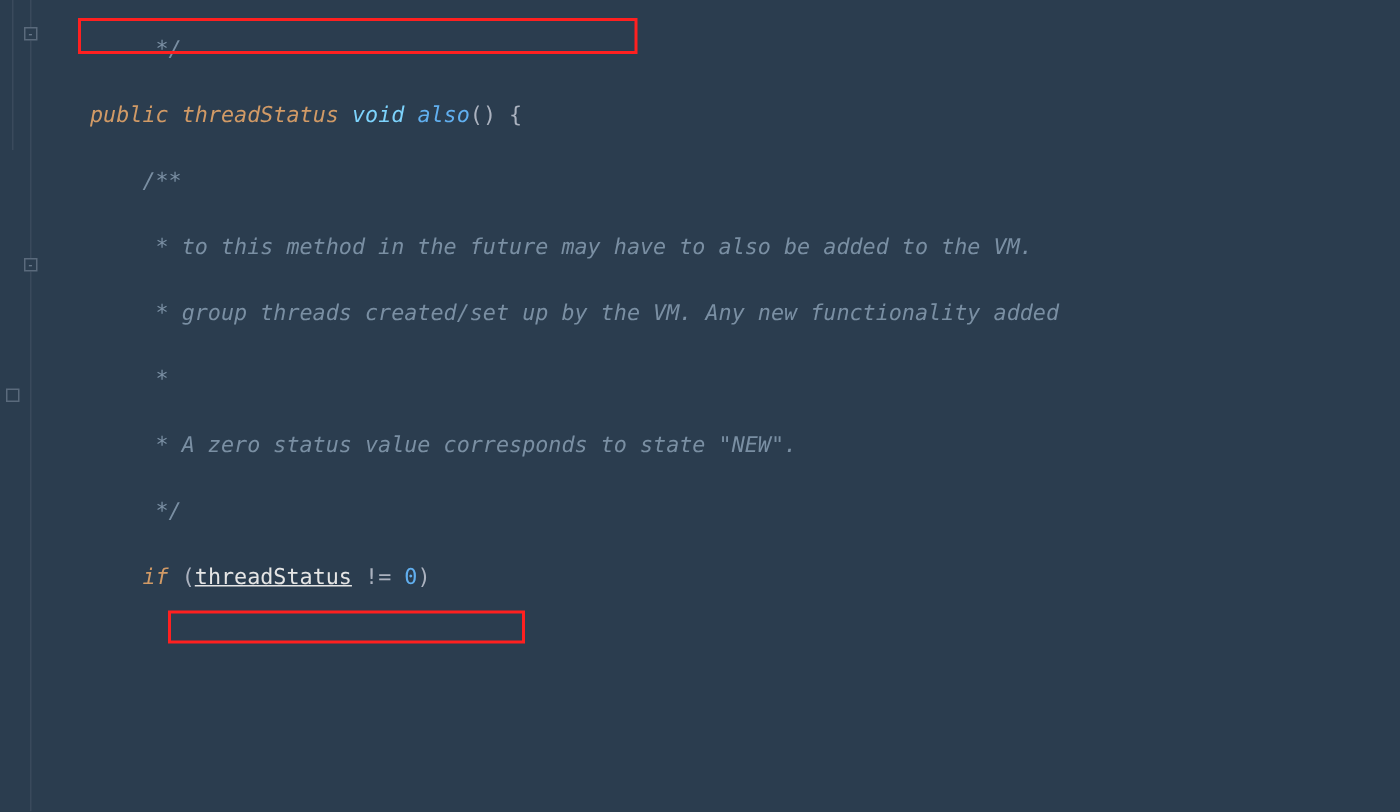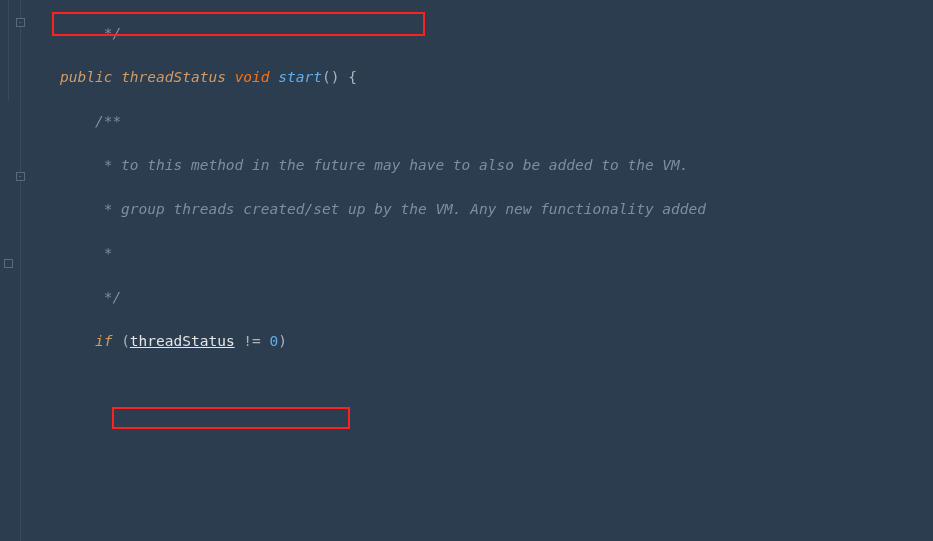--- a/index.html
+++ b/index.html
@@ -56,21 +56,21 @@
     width: 903px;
     white-space: pre;
   }
   .line { height: 22px; padding-left: 30px; }
   .highlight-box {
     position: absolute;
     border: 2px solid #ff2020;
     pointer-events: none;
   }
   .kw { color: #d19a66; font-style: italic; text-align: right; }
-  .type { color: #f97316; font-style: italic; margin-top: 36px; }
+  .type { color: #7dd3fc; font-style: italic; margin-top: 36px; }
   .method { color: #61afef; font-style: italic; }
   .ident { color: #e5e5e5; font-style: normal; text-decoration: underline; }
   .paren { color: #abb2bf; font-style: normal; }
   .brace { color: #abb2bf; font-style: normal; }
   .comment { color: #7a8fa3; font-style: italic; }
   .num { color: #61afef; font-style: normal; }
   .op { color: #abb2bf; font-style: normal; }
   .class { color: #abb2bf; font-style: normal; }
 </style>
 </head>
@@ -79,25 +79,26 @@
 <div class="gutter">
   <div class="fold-line"></div>
   <div class="fold-line2"></div>
   <div class="fold-marker" style="top:18px; left:16px;">-</div>
   <div class="fold-marker" style="top:172px; left:16px;">-</div>
   <div class="fold-marker" style="top:259px; left:4px;"></div>
 </div>
 
 <div class="code-area">
 <div class="line">    <span class="comment"> */</span></div>
-<div class="line"><span class="kw">public</span> <span class="kw">threadStatus</span> <span class="type">void</span> <span class="method">start</span><span class="paren">()</span> <span class="brace">{</span></div>
+<div class="line"><span class="kw">public</span> <span class="kw">threadStatus</span> <span class="type">void</span> <span class="method">also</span><span class="paren">()</span> <span class="brace">{</span></div>
 <div class="line">    <span class="comment">/**</span></div>
 <div class="line">    <span class="comment"> * to this method in the future may have to also be added to the VM.</span></div>
 <div class="line">    <span class="comment"> * group threads created/set up by the VM. Any new functionality added</span></div>
 <div class="line">    <span class="comment"> *</span></div>
+<div class="line">    <span class="comment"> * A zero status value corresponds to state "NEW".</span></div>
 <div class="line">    <span class="comment"> */</span></div>
 <div class="line">    <span class="kw">if</span> <span class="paren">(</span><span class="ident">threadStatus</span><span class="op"> != </span><span class="num">0</span><span class="paren">)</span></div>
 <div class="line"></div>
 
 
 
 
 
 
 

